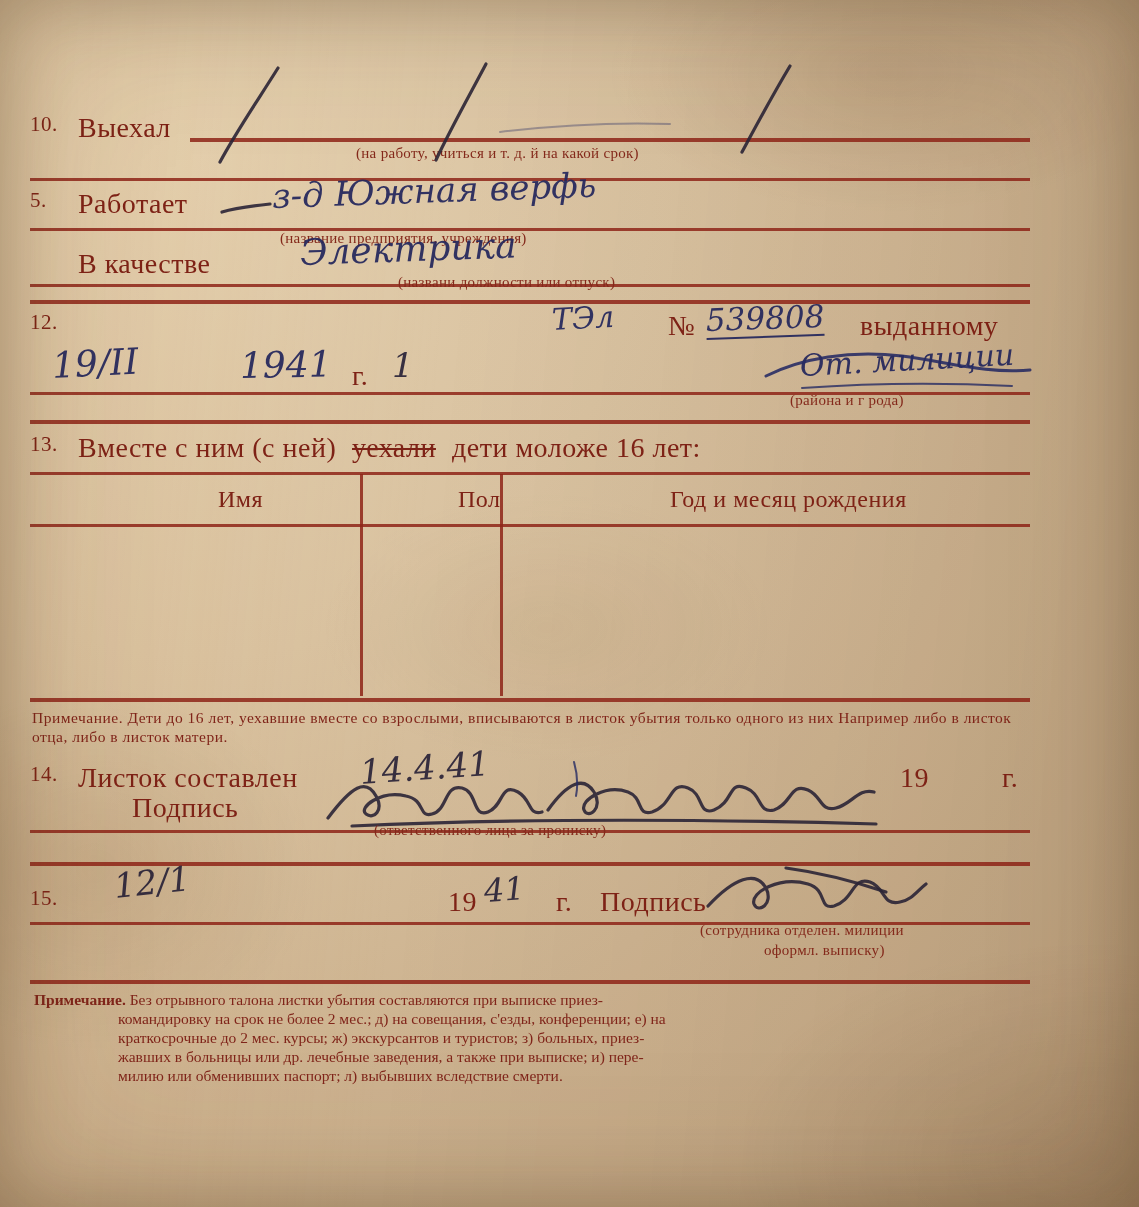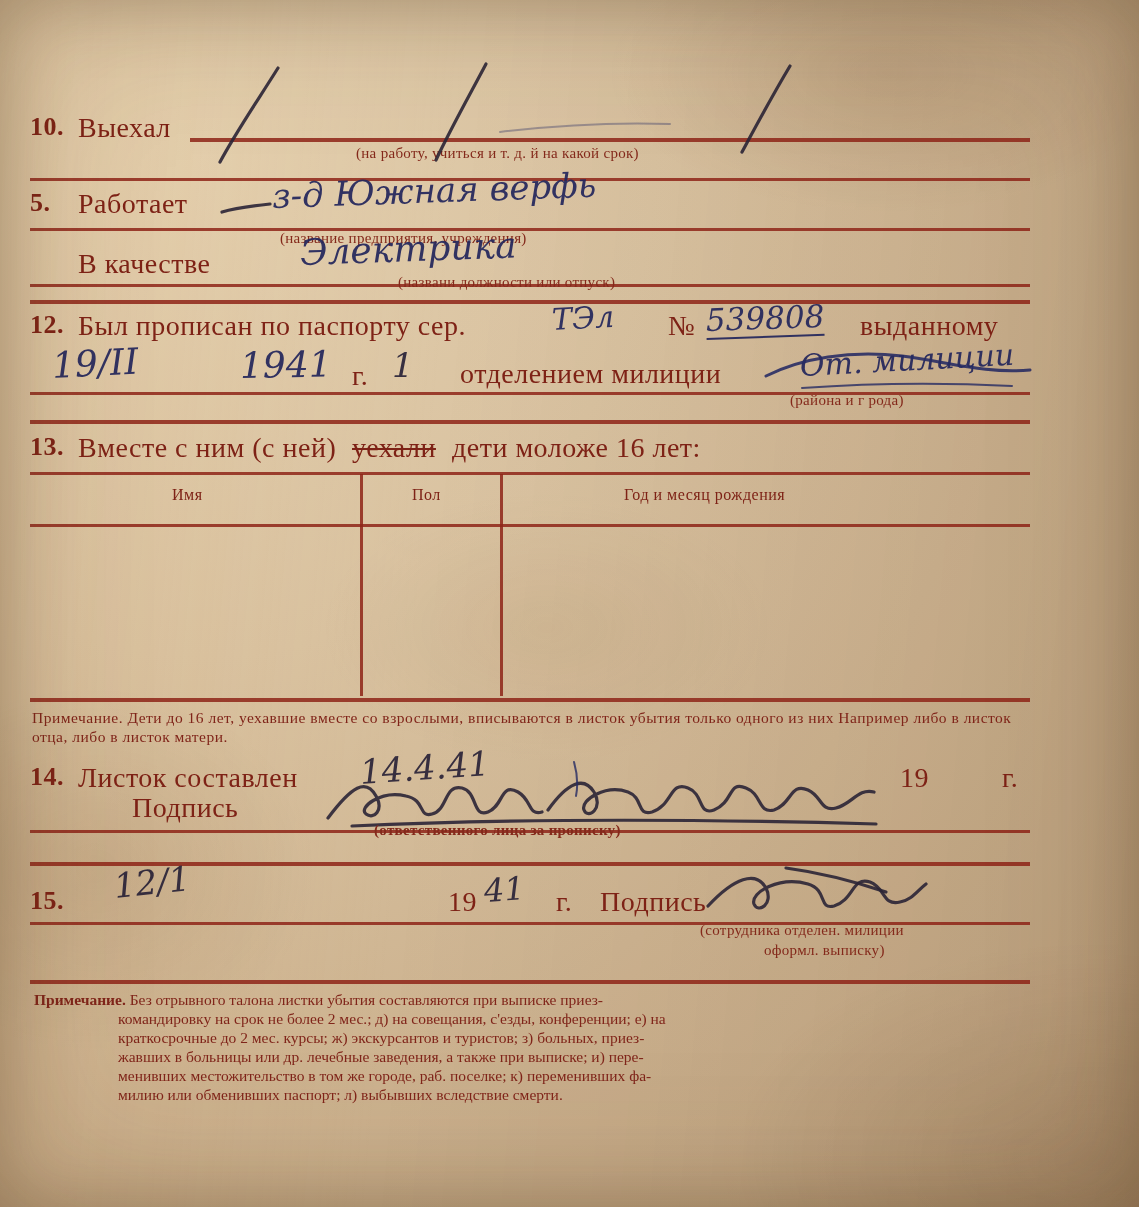--- a/index.html
+++ b/index.html
@@ -58,36 +58,37 @@
 
   
   .lbl {
     position: absolute;
     font-family: "Liberation Serif", serif;
     color: #7e2216;
     letter-spacing: .5px;
     white-space: nowrap;
   }
   .num {
-    font-size: 26px;
-    font-weight: 700;
+    font-size: 21px;
+    font-weight: 400;
   }
   .txt { font-size: 28px; }
   .caption {
     font-size: 15px;
     letter-spacing: .3px;
     color: #84291b;
   }
   .small {
     font-size: 15.5px;
     line-height: 19px;
     color: #80251a;
   }
   .tblhdr {
-    font-size: 16px;
+    font-size: 24px;
+    margin-left: 46px;
   }
   .strike { text-decoration: line-through; text-decoration-thickness: 2px; }
 
   
   .hand {
     position: absolute;
     font-family: "DejaVu Serif", serif;
     font-style: italic;
     color: #1d1f4a;
     white-space: nowrap;
@@ -166,31 +167,29 @@
     <div class="rule" style="top:228px;"></div>
     <div class="lbl caption" style="left:280px; top:230px;">(название предприятия, учреждения)</div>
 
     <div class="lbl txt" style="left:78px; top:248px;">В качестве</div>
     <div class="hand blue" style="left:300px; top:232px; font-size:36px; transform:rotate(-2deg);">Электрика</div>
     <div class="rule" style="top:284px;"></div>
     <div class="lbl caption" style="left:398px; top:274px;">(названи  должности или отпуск)</div>
 
     <div class="rule thick" style="top:300px;"></div>
     <div class="lbl num" style="left:30px; top:310px;">12.</div>
-    <div class="lbl txt" style="left:78px; top:310px;">Был прописан  по паспорту  сер.</div>
     <div class="hand blue" style="left:552px; top:302px; font-size:30px; transform:rotate(-3deg);">ТЭл</div>
     <div class="lbl txt" style="left:668px; top:310px;">№</div>
     <div class="hand blue ink-u" style="left:706px; top:302px; font-size:31px; transform:rotate(-2deg);">539808</div>
     <div class="lbl txt" style="left:860px; top:310px;">выданному</div>
 
     <div class="hand blue" style="left:52px; top:345px; font-size:36px; transform:rotate(-3deg);">19/II</div>
     <div class="hand blue" style="left:240px; top:345px; font-size:36px; transform:rotate(-1deg);">1941</div>
     <div class="lbl txt" style="left:352px; top:360px;">г.</div>
     <div class="hand dark" style="left:392px; top:345px; font-size:34px;">1</div>
-    <div class="lbl txt" style="left:460px; top:358px;">отделением милиции</div>
     <div class="hand blue" style="left:800px; top:348px; font-size:30px; transform:rotate(-3deg);">От. милиции</div>
     <svg class="scribble" style="left:762px; top:340px; width:280px; height:60px;" viewBox="0 0 280 60">
       <path class="stroke-blue" d="M4,36 C40,18 88,10 140,16 C186,22 224,34 268,30"></path>
       <path class="stroke-thin" d="M40,48 C96,44 170,42 250,46"></path>
     </svg>
     <div class="rule" style="top:392px;"></div>
     <div class="lbl caption" style="left:790px; top:392px;">(района и г рода)</div>
 
     <div class="rule thick" style="top:420px;"></div>
     <div class="lbl num" style="left:30px; top:432px;">13.</div>
@@ -233,21 +232,21 @@
     <div class="lbl txt" style="left:1002px; top:762px;">г.</div>
 
     <div class="lbl txt" style="left:132px; top:792px;">Подпись</div>
     <svg class="scribble" style="left:322px; top:762px; width:580px; height:70px;" viewBox="0 0 580 70">
       <path class="stroke-dark" d="M6,56 C30,24 44,16 54,34 C62,48 52,58 44,52 C36,46 58,28 84,34 C104,38 96,56 110,52 C126,48 122,22 140,26 C156,30 150,56 166,50 C182,44 178,20 196,30 C210,38 206,54 220,50"></path>
       <path class="stroke-dark" d="M226,48 C246,20 262,14 272,30 C282,46 266,58 262,48 C258,38 284,22 306,30 C322,36 314,54 330,50 C350,44 348,18 366,26 C382,32 376,54 392,48 C412,40 406,18 424,26 C440,32 436,52 452,48 C470,42 468,20 486,28 C500,34 498,50 514,46 C530,42 536,26 552,30"></path>
       <path class="stroke-dark" d="M30,64 C160,58 340,56 554,62"></path>
       <path class="stroke-thin" d="M252,0 C256,14 256,24 254,34"></path>
     </svg>
     <div class="rule" style="top:830px;"></div>
-    <div class="lbl caption" style="left:374px; top:822px;font-weight:bold;">(ответственного лица за прописку)</div>
+    <div class="lbl caption" style="left:374px; top:822px;">(ответственного лица за прописку)</div>
 
     <div class="rule thick" style="top:862px;"></div>
     <div class="lbl num" style="left:30px; top:886px;">15.</div>
     <div class="hand dark" style="left:114px; top:866px; font-size:34px; transform:rotate(-6deg);">12/1</div>
     <div class="lbl txt" style="left:448px; top:886px;">19</div>
     <div class="hand dark" style="left:484px; top:872px; font-size:32px; transform:rotate(-4deg);">41</div>
     <div class="lbl txt" style="left:556px; top:886px;">г.</div>
     <div class="lbl txt" style="left:600px; top:886px;">Подпись</div>
     <svg class="scribble" style="left:700px; top:862px; width:230px; height:60px;" viewBox="0 0 230 60">
       <path class="stroke-dark" d="M8,44 C34,16 56,8 66,26 C74,42 58,52 54,42 C50,30 80,14 108,22 C128,28 118,48 134,44 C154,38 152,14 170,20 C186,26 182,44 200,40 C212,38 218,28 226,22"></path>
@@ -259,18 +258,17 @@
 
     <div class="rule thick" style="top:980px;"></div>
     <div style="position:absolute; left:34px; top:990px; width:1010px;">
       <div class="small" style="position:relative;">
         <span style="font-weight:700;">Примечание.</span>
         <span>Без отрывного  талона листки  убытия составляются при  выписке приез-</span>
       </div>
       <div class="small" style="position:relative; padding-left:84px;">командировку на срок не более 2 мес.; д) на совещания, с'езды, конференции; е) на</div>
       <div class="small" style="position:relative; padding-left:84px;">краткосрочные до 2 мес. курсы; ж) экскурсантов и туристов;  з) больных, приез-</div>
       <div class="small" style="position:relative; padding-left:84px;">жавших в больницы или др. лечебные заведения, а также при выписке;  и) пере-</div>
-      <div class="small" style="position:relative; padding-left:84px;">менивших местожительство в том же городе, раб. поселке; к) переменивших фа-</div>
       <div class="small" style="position:relative; padding-left:84px;">милию или обменивших паспорт; л) выбывших вследствие смерти.</div>
     </div>
 
   </div>
 </div>
 
 </body></html>

